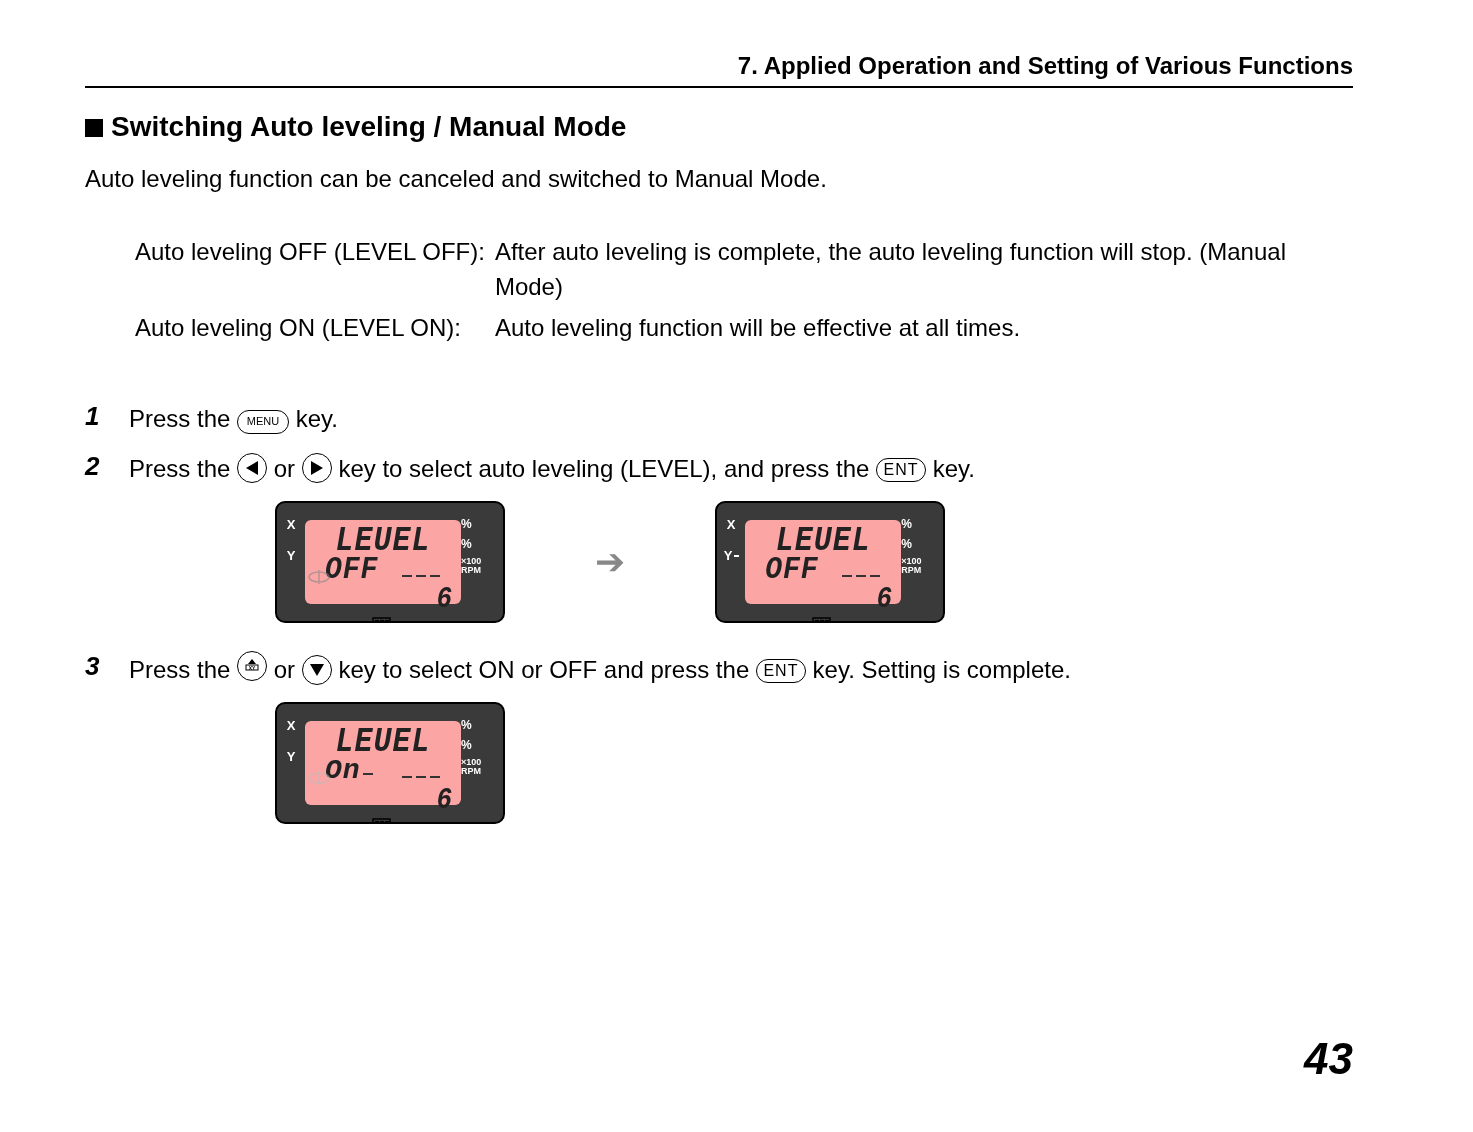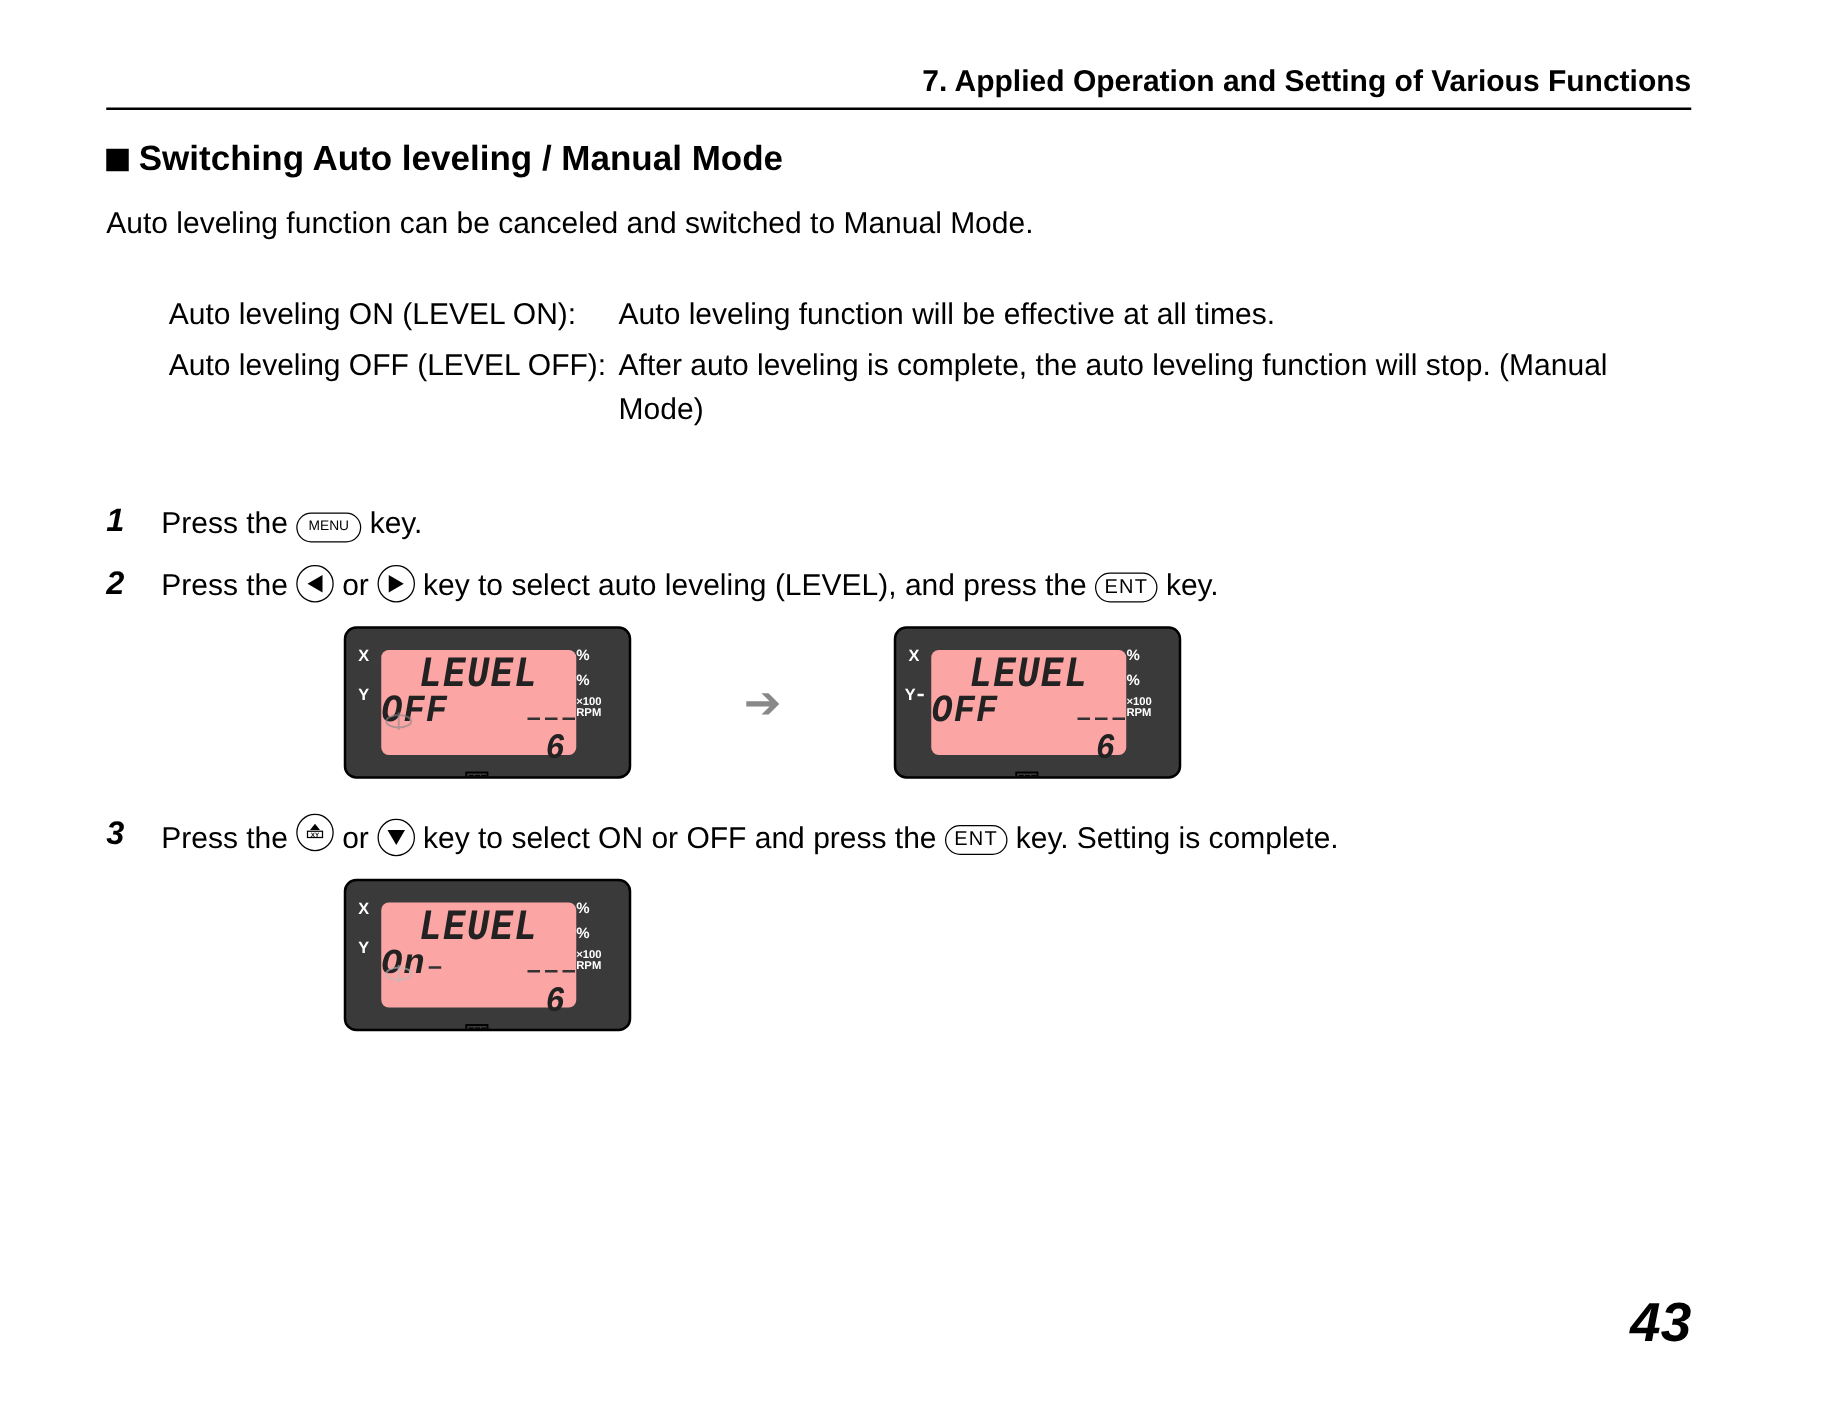--- a/index.html
+++ b/index.html
@@ -149,21 +149,21 @@
   }
   .seg {
     font-family: "Courier New", monospace;
     font-weight: bold;
     letter-spacing: 1px;
     font-style: italic;
     color: #222;
   }
   .seg.big { font-size: 30px; line-height: 1; transform: scaleY(1.15); margin-top:4px;}
   .seg.med { font-size: 28px; line-height: 1; transform: scaleY(1.1);}
-  .screen-row2 { display:flex; width:100%; justify-content: space-between; align-items: baseline; padding: 0 0; box-sizing:border-box;}
+  .screen-row2 { display:flex; width:100%; justify-content: space-between; align-items: baseline; padding: 0 20px; box-sizing:border-box;}
   .seg.small { font-size: 26px; font-style: italic; transform: scaleY(1.1); margin-right: 4px;}
   .dash { display:inline-block; width: 10px; border-top: 2px solid #333; vertical-align: middle; margin: 0 1px;}
   .triple-dash { display:inline-flex; gap:2px; align-items:center;}
   .battery {
     margin-top: 2px;
     display: inline-block;
   }
   .battery svg { width: 22px; height: 14px; display:block;}
   .rotor {
     position: absolute;
@@ -196,26 +196,26 @@
   <hr class="hr">
 
   <div class="section-title">
     <span class="bullet"></span><span>Switching Auto leveling / Manual Mode</span>
   </div>
 
   <div class="intro">Auto leveling function can be canceled and switched to Manual Mode.</div>
 
   <div class="def-table">
     <div class="def-row">
+      <div class="def-label">Auto leveling OFF (LEVEL OFF):</div>
+      <div class="def-text">After auto leveling is complete, the auto leveling function will stop. (Manual Mode)</div>
+    </div>
+    <div class="def-row">
       <div class="def-label">Auto leveling ON (LEVEL ON):</div>
       <div class="def-text">Auto leveling function will be effective at all times.</div>
-    </div>
-    <div class="def-row">
-      <div class="def-label">Auto leveling OFF (LEVEL OFF):</div>
-      <div class="def-text">After auto leveling is complete, the auto leveling function will stop. (Manual Mode)</div>
     </div>
   </div>
 
   <div class="step">
     <div class="step-num">1</div>
     <div class="step-text">
       <span>Press the </span>
       <span class="key">MENU</span>
       <span> key.</span>
     </div>

